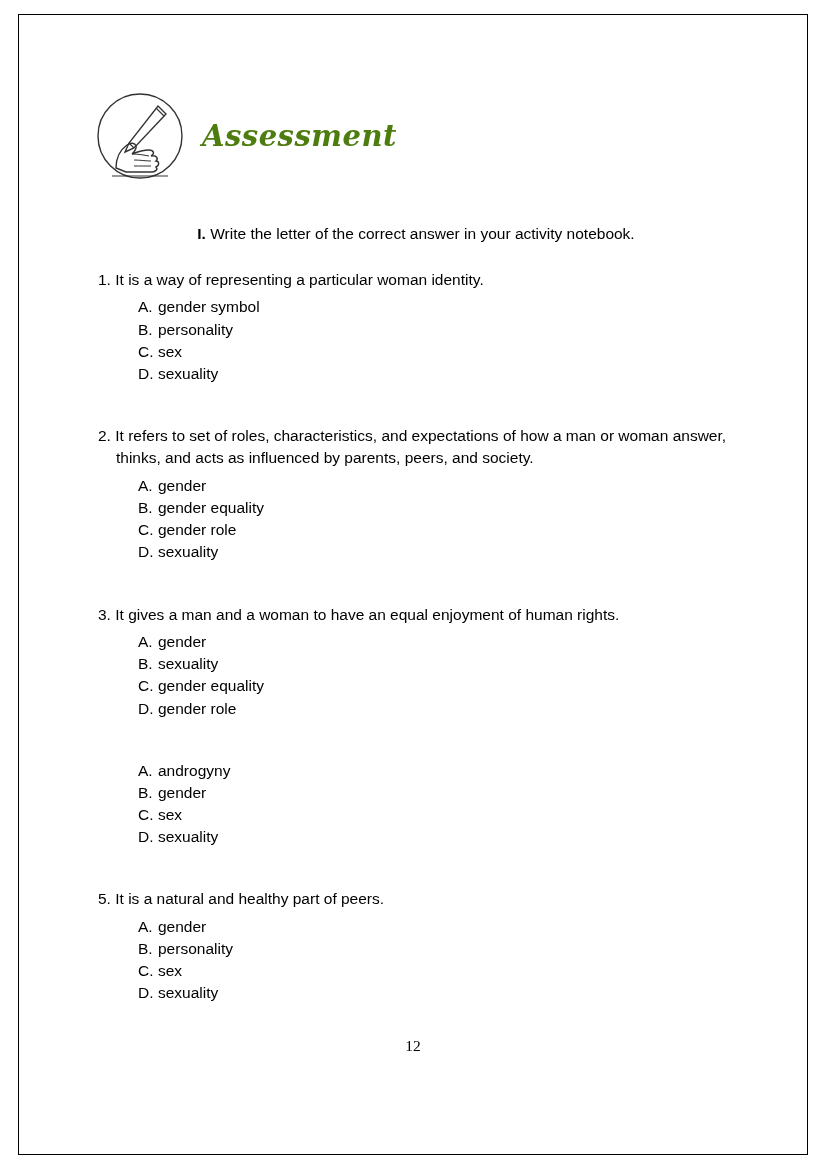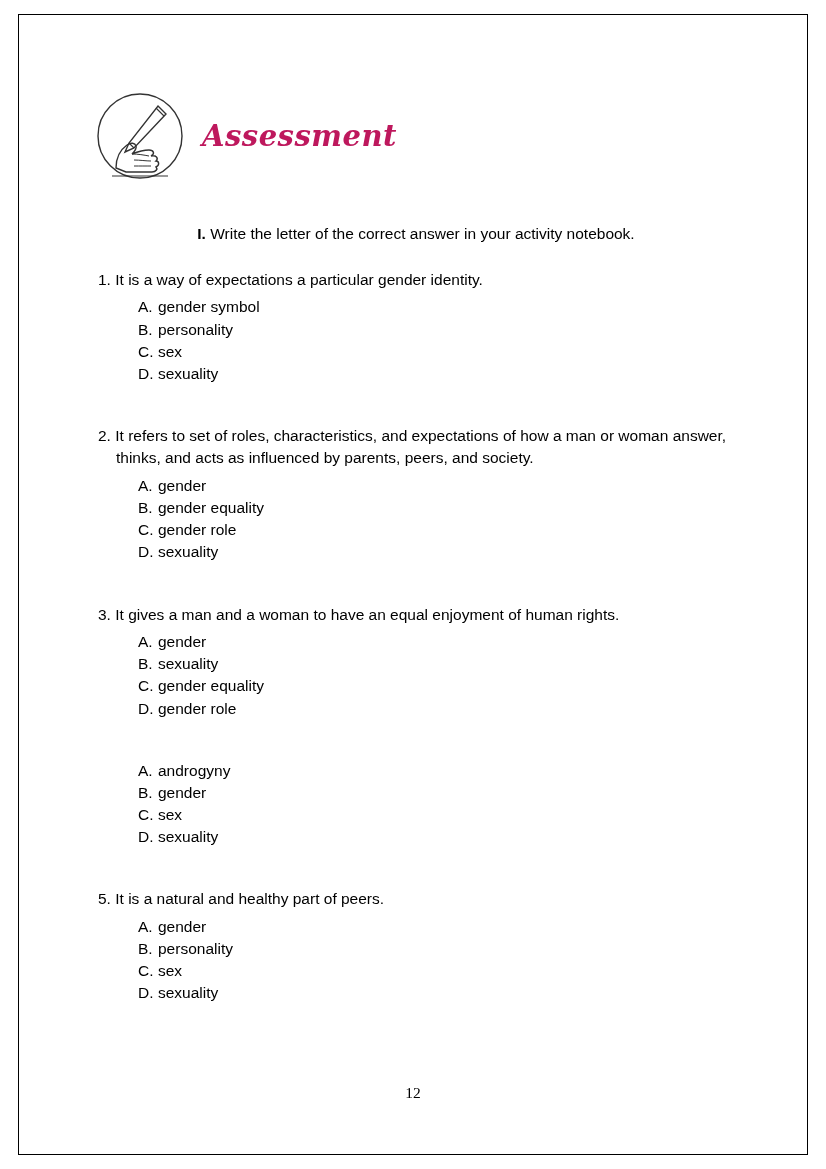--- a/index.html
+++ b/index.html
@@ -47,21 +47,21 @@
     width: 88px;
     height: 88px;
     flex: 0 0 88px;
   }
   .header-title {
     font-family: "DejaVu Serif", serif;
     font-weight: bold;
     font-style: italic;
     font-size: 29px;
     letter-spacing: 0.5px;
-    color: #be185d;
+    color: #4d7c0f;
   }
   .instruction {
     margin-top: 38px;
     font-size: 15.5px;
     line-height: 1.35;
     text-align: center;
   }
   .instruction b {
     font-weight: bold;
   }
@@ -94,21 +94,21 @@
   .choice-text {
     display: inline-block;
   }
   .spacer-q {
     height: 16px;
   }
   .page-number {
     position: absolute;
     left: 0;
     right: 0;
-    top: 1084px;
+    top: 1037px;
     text-align: center;
     font-size: 15.5px;
     font-family: "Liberation Serif", serif;
   }
 </style>
 </head>
 <body>
 
 <div class="page">
   <div class="page-border"></div>
@@ -136,21 +136,21 @@
       <span class="header-title">Assessment</span>
     </div>
 
     <div class="instruction">
       <b>I.</b><span> Write the letter of the correct answer in your activity notebook.</span>
     </div>
 
     <div class="qblock first">
       <div class="qtext">
         <span>1.</span>
-        <span>It is a way of expectations a particular gender identity.</span>
+        <span>It is a way of representing a particular woman identity.</span>
       </div>
       <div class="choices">
         <div class="choice">
           <span class="choice-letter">A.</span>
           <span class="choice-text">gender symbol</span>
         </div>
         <div class="choice">
           <span class="choice-letter">B.</span>
           <span class="choice-text">personality</span>
         </div>

